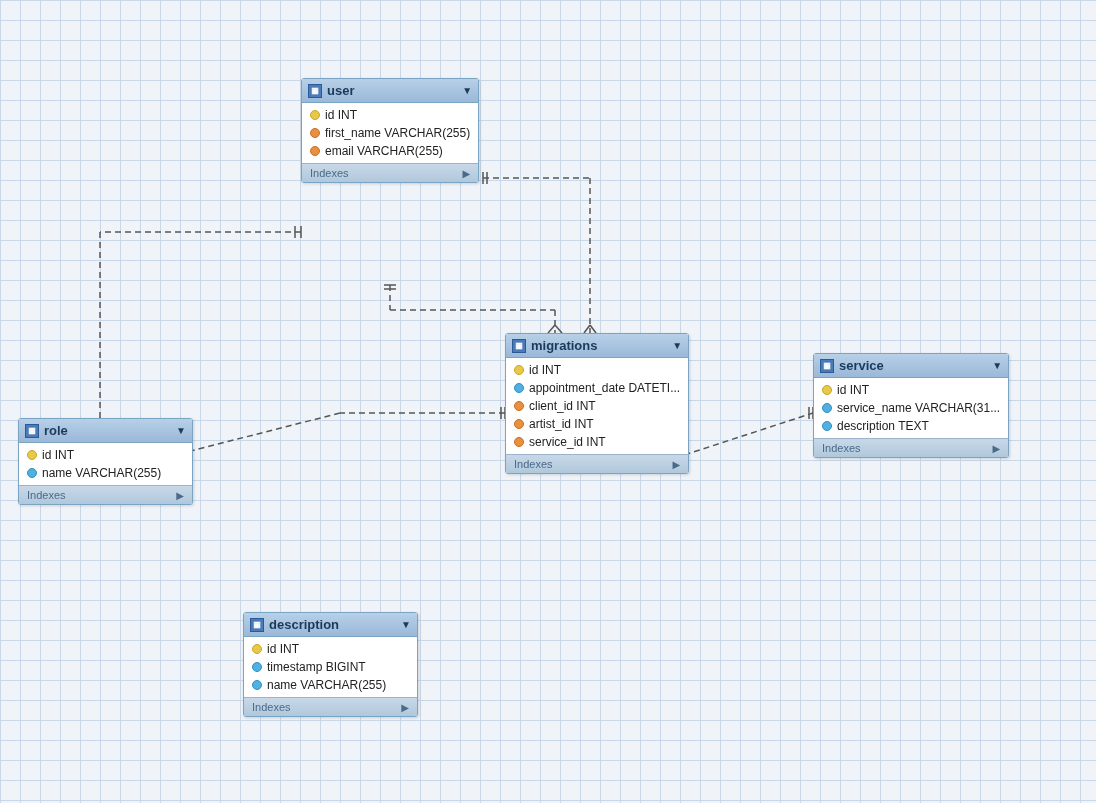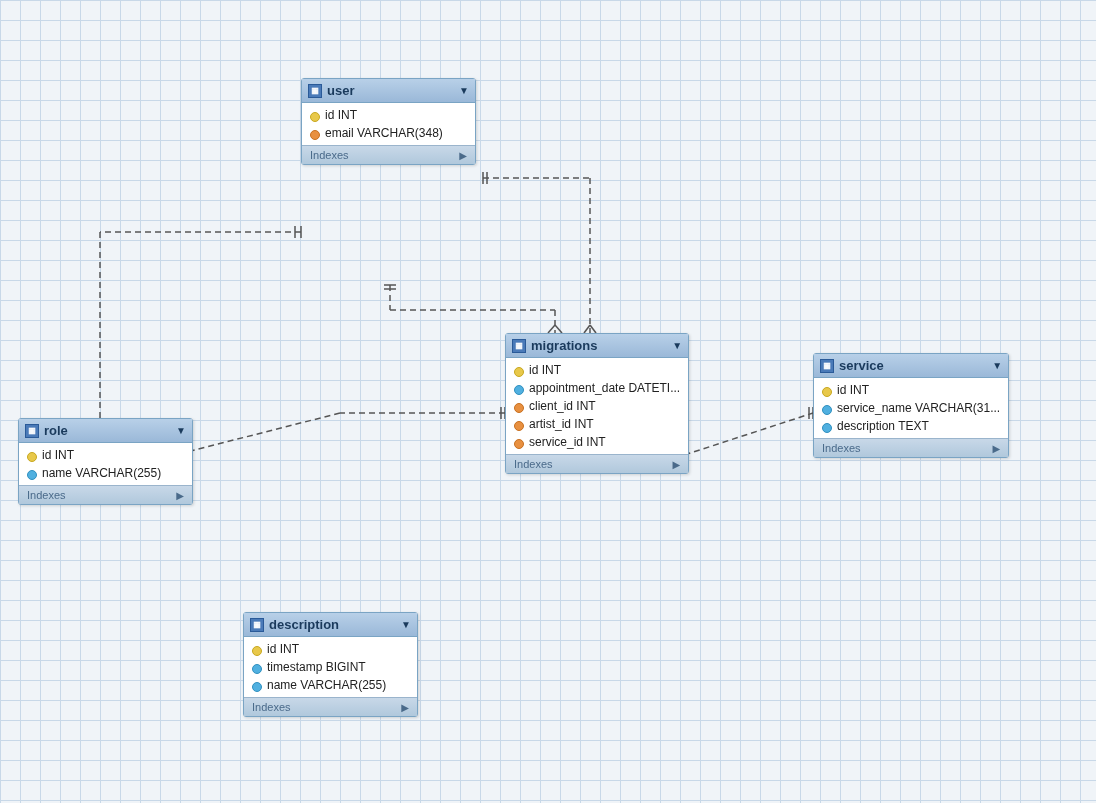--- a/index.html
+++ b/index.html
@@ -62,21 +62,21 @@
       color: #1a3a5c;
     }
 
     .table-body {
       padding: 3px 0;
     }
 
     .table-row {
       padding: 2px 8px;
       display: flex;
-      align-items: flex-end;
+      align-items: center;
       gap: 5px;
       color: #222;
       white-space: nowrap;
     }
 
     .field-icon {
       width: 10px;
       height: 10px;
       border-radius: 50%;
       display: inline-block;
@@ -174,21 +174,25 @@
         </div>
         <span class="chevron-down">▼</span>
       </div>
       <div class="table-body">
         <div class="table-row">
           <span class="field-icon icon-yellow"></span>
           <span>id INT</span>
         </div>
         <div class="table-row">
           <span class="field-icon icon-orange"></span>
-          <span>email VARCHAR(348)</span>
+          <span>first_name VARCHAR(255)</span>
+        </div>
+        <div class="table-row">
+          <span class="field-icon icon-orange"></span>
+          <span>email VARCHAR(255)</span>
         </div>
       </div>
       <div class="table-indexes">
         <span>Indexes</span>
         <span class="indexes-arrow">▶</span>
       </div>
     </div>
     <div class="db-table" style="left: 18px; top: 418px;">
       <div class="table-header">
         <div class="table-header-left">

